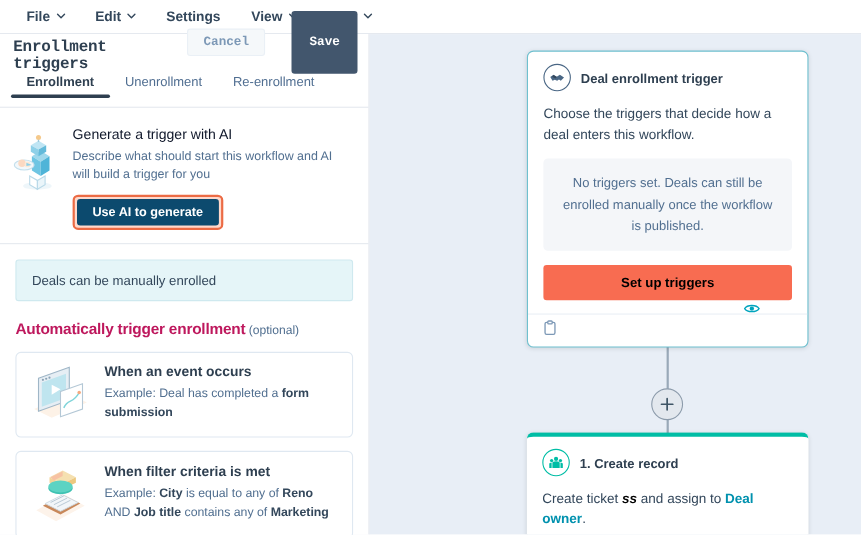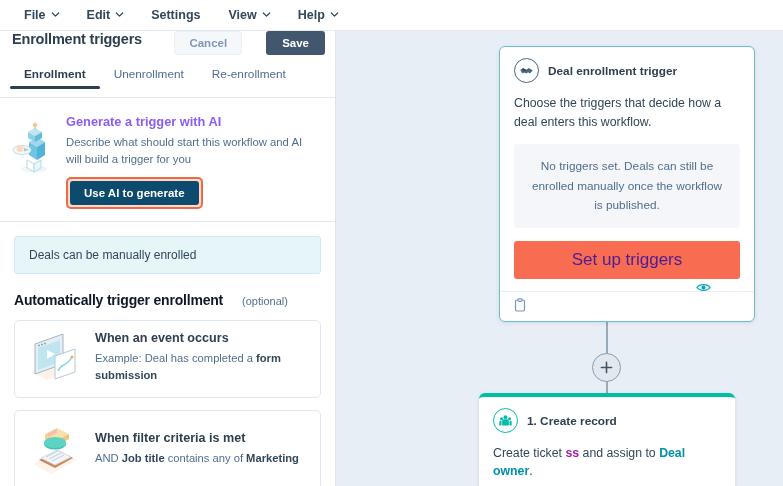--- a/index.html
+++ b/index.html
@@ -26,34 +26,34 @@
   .chev { display: inline-block; width: 8px; height: 8px; position: relative; top: -1px; }
   .chev svg { display: block; }
 
   
   .left-panel {
     position: absolute; top: 31px; left: 0; width: 336px; height: 455px;
     background: #ffffff; border-right: 1px solid #dfe3eb;
     display: flex; flex-direction: column;
   }
   .panel-header {
-    height: 36px; display: flex; align-items: flex-start;
-    padding: 0 10px 0 12px; flex: none;
+    height: 36px; display: flex; align-items: flex-end;
+    padding: 0 10px 0 12px; flex: none; font-family: Liberation Mono, monospace;
   }
   .panel-title { font-size: 14.5px; font-weight: 700; color: #2e3f50; letter-spacing: -0.2px; }
   .panel-actions { margin-left: auto; display: flex; gap: 24px; align-items: center; }
   .btn-cancel {
     background: #f5f8fa; color: #7c98b6; border: 1px solid #eaf0f6;
     border-radius: 3px; font-size: 11.5px; font-weight: 600;
     padding: 5px 14px; cursor: pointer; font-family: inherit;
   }
   .btn-save {
     background: #42566d; color: #ffffff; border: none;
     border-radius: 3px; font-size: 11.5px; font-weight: 600;
-    padding: 6px 16px; cursor: pointer; font-family: inherit;
+    padding: 22px 16px; cursor: pointer; font-family: inherit;
   }
 
   
   .tabs {
     height: 31px; display: flex; align-items: flex-start;
     border-bottom: 1px solid #e5e9ef; padding-left: 10px; flex: none;
   }
   .tab {
     font-size: 11.8px; color: #506e91; padding: 0 14px 7px 14px;
     cursor: pointer; position: relative; white-space: nowrap;
@@ -64,21 +64,21 @@
     height: 3px; background: #2e3f50; border-radius: 2px;
   }
 
   
   .ai-section {
     display: flex; gap: 6px; padding: 14px 14px 12px 10px;
     border-bottom: 1px solid #e5e9ef; flex: none;
   }
   .ai-illus { width: 50px; flex: none; padding-top: 8px; }
   .ai-body { flex: 1; padding-top: 2px; }
-  .ai-title { font-size: 12.8px; font-weight: 700; color: #8b5cf6; margin-bottom: 5px; }
+  .ai-title { font-size: 12.8px; font-weight: 400; color: #0f172a; margin-bottom: 5px; }
   .ai-desc { font-size: 11.3px; line-height: 1.5; color: #516f90; margin-bottom: 9px; max-width: 250px; }
   .ai-btn-wrap {
     display: inline-block; border: 2px solid #ec6b45; border-radius: 5px;
     padding: 2px; background: #ffd9cc;
   }
   .btn-ai {
     background: #0c4a6e; color: #fff; border: none; border-radius: 3px;
     font-size: 11.5px; font-weight: 600; padding: 6px 14px;
     cursor: pointer; font-family: inherit; display: block;
   }
@@ -90,22 +90,22 @@
   }
   .scroll-area::-webkit-scrollbar { width: 8px; }
   .scroll-area::-webkit-scrollbar-track { background: #ffffff; }
   .scroll-area::-webkit-scrollbar-thumb { background: #b7b7b7; border-radius: 4px; }
 
   .manual-pill {
     background: #e5f5f8; border: 1px solid #cfe9ef; border-radius: 3px;
     padding: 11px 14px; font-size: 12px; color: #33475b; margin-bottom: 17px;
   }
   .auto-head { margin-bottom: 11px; }
-  .auto-head b { font-size: 14px; font-weight: 700; color: #0f172a; letter-spacing: -0.2px; }
-  .auto-head span { font-size: 11px; color: #516f90; margin-left: 19px; text-align: center; }
+  .auto-head b { font-size: 14px; font-weight: 700; color: #be185d; letter-spacing: -0.2px; }
+  .auto-head span { font-size: 11px; color: #516f90; margin-left: 3px; text-align: center; }
 
   .trigger-card {
     border: 1px solid #dfe8f1; border-radius: 5px; background: #fff;
     display: flex; align-items: center; gap: 8px;
     padding: 9px 12px 11px 8px; margin-bottom: 12px; cursor: pointer;
   }
   .tc-illus { width: 64px; flex: none; display: flex; justify-content: center; }
   .tc-body { flex: 1; }
   .tc-title { font-size: 12.6px; font-weight: 700; color: #2e3f50; margin-bottom: 5px; }
   .tc-ex { font-size: 11.2px; line-height: 1.55; color: #516f90; }
@@ -115,39 +115,39 @@
   .canvas {
     position: absolute; top: 31px; left: 336px; width: 447px; height: 455px;
     background: #e8eef6; overflow: hidden;
   }
   .node {
     position: absolute; background: #ffffff; border-radius: 6px;
     box-shadow: 0 1px 4px rgba(0,0,0,0.10);
   }
   .node-trigger {
     left: 143px; top: 15px; width: 256px;
-    border: 1.5px solid #6fc0cf; overflow: hidden; margin-left: 20px;
+    border: 1.5px solid #6fc0cf; overflow: hidden;
   }
   .node-inner { padding: 11px 14px 12px 14px; }
   .node-head { display: flex; align-items: center; gap: 9px; margin-bottom: 11px; }
   .node-icon-circle {
     width: 25px; height: 25px; border-radius: 50%;
     border: 1.5px solid #4a6785; display: flex; align-items: center;
     justify-content: center; flex: none; background: #fff;
   }
   .node-title { font-size: 11.8px; font-weight: 700; color: #2e3f50; }
   .node-desc { font-size: 12.3px; line-height: 1.55; color: #33475b; margin-bottom: 12px; }
   .no-trigger-box {
     background: #f4f6f9; border-radius: 4px; padding: 13px 16px;
     text-align: center; font-size: 11.8px; line-height: 1.65;
     color: #516f90; margin-bottom: 13px;
   }
   .btn-setup {
-    width: 100%; background: #f86c51; color: #4c1d95; border: none;
-    border-radius: 3px; padding: 9px 0; font-size: 17px; font-weight: 400;
+    width: 100%; background: #f86c51; color: #000000; border: none;
+    border-radius: 3px; padding: 9px 0; font-size: 12px; font-weight: 700;
     cursor: pointer; font-family: inherit;
   }
   .node-footer {
     border-top: 1px solid #eaeff5; display: flex; align-items: center;
     padding: 7px 14px; height: 30px;
   }
   .footer-right { margin-left: auto; display: flex; align-items: center; gap: 24px; flex-direction: column; }
   .show-details { font-size: 11.8px; font-weight: 700; color: #00a4bd; cursor: pointer; }
 
   .connector {
@@ -162,21 +162,21 @@
   .node-action {
     left: 143px; top: 362px; width: 256px;
     border-top: 4px solid #00bda5; overflow: hidden;
   }
   .node-icon-circle-teal {
     width: 25px; height: 25px; border-radius: 50%;
     border: 1.5px solid #00bda5; display: flex; align-items: center;
     justify-content: center; flex: none; background: #fff;
   }
   .action-desc { font-size: 12.3px; line-height: 1.5; color: #33475b; }
-  .action-desc b { font-weight: 700; color: #a21caf; }
+  .action-desc b { font-weight: 700; color: #000000; font-style: italic; }
   .action-desc .link { color: #0091ae; font-weight: 700; }
 </style>
 </head>
 <body>
 
 <div class="app">
 
   <div class="menubar">
     <div class="menu-item">
       <span>File</span>
@@ -302,20 +302,23 @@
             <path d="M20 14 L32 20 L32 25 L20 19 Z" fill="#f3d49a"></path>
             <path d="M32 20 L44 14 L44 19 L32 25 Z" fill="#ecc87f"></path>
             <path d="M21 14 L32 8.5 L32 13 L24 17 Z" fill="#f7c2a3"></path>
             <ellipse cx="30" cy="24" rx="11" ry="5.5" fill="#3ec2b2"></ellipse>
             <ellipse cx="30" cy="22.5" rx="11" ry="5.5" fill="#5cd3c3"></ellipse>
           </svg>
         </div>
         <div class="tc-body">
           <div class="tc-title">When filter criteria is met</div>
           <div class="tc-ex">
+            <span>Example: </span><b>City</b><span> is equal to any of </span><b>Reno</b>
+          </div>
+          <div class="tc-ex">
             <span>AND </span><b>Job title</b><span> contains any of </span><b>Marketing</b>
           </div>
         </div>
       </div>
 
     </div>
   </div>
 
   <div class="canvas">
 

